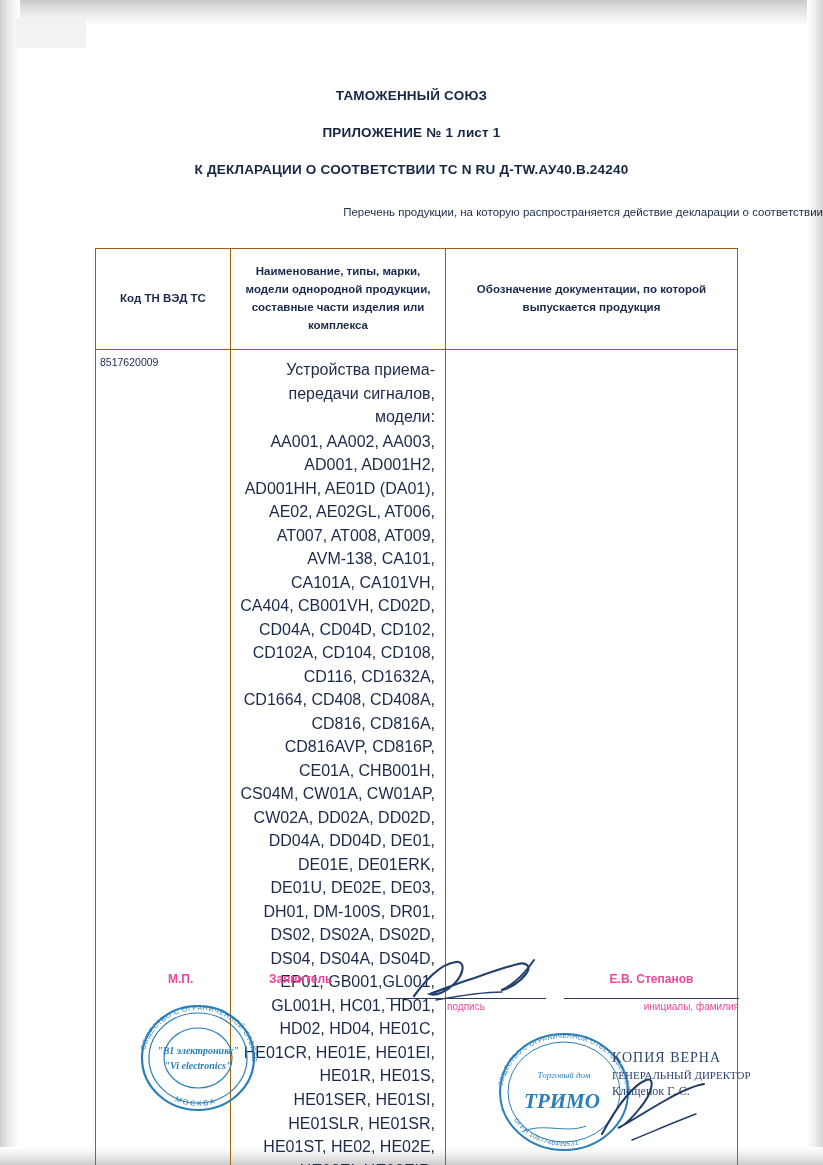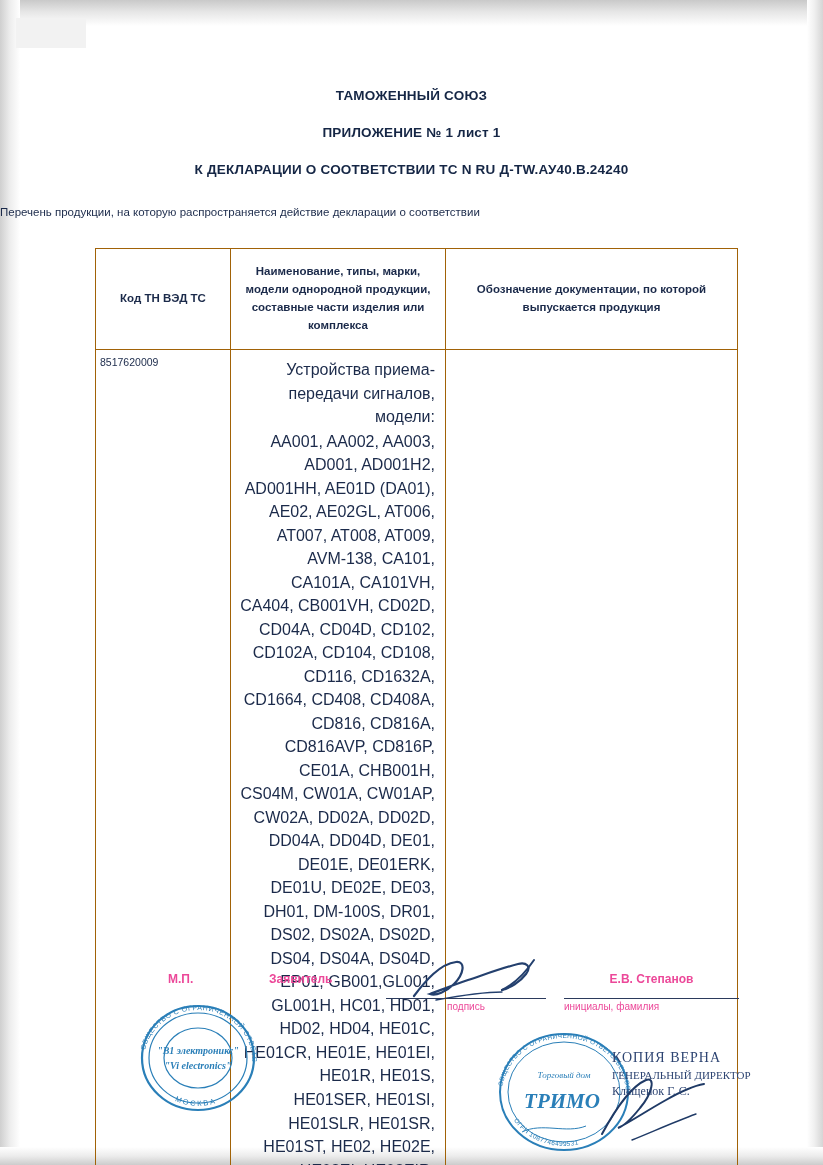--- a/index.html
+++ b/index.html
@@ -73,21 +73,21 @@
     color: #152645;
   }
   .title-line.l2 { font-size: 13.5px; }
   .title-line.l3 { font-size: 13.5px; margin-bottom: 0; }
 
   .subtitle {
     position: absolute;
     top: 206px;
     left: 0;
     width: 823px;
-    text-align: left;
+    text-align: right;
     font-size: 11.5px;
     color: #1b2a4a;
   }
 
   table.prod {
     position: absolute;
     top: 248px;
     left: 95px;
     width: 642px;
     border-collapse: collapse;
@@ -174,21 +174,21 @@
     left: 548px; top: 10px;
     width: 175px;
     text-align: center;
     font-size: 12px;
     font-weight: bold;
   }
   .sig-cap-2 {
     position: absolute;
     left: 548px; top: 39px;
     width: 175px;
-    text-align: left;
+    text-align: right;
     font-size: 10px;
   }
 
   
   .handsign {
     position: absolute;
     left: 390px;
     top: -12px;
     width: 150px;
     height: 60px;

